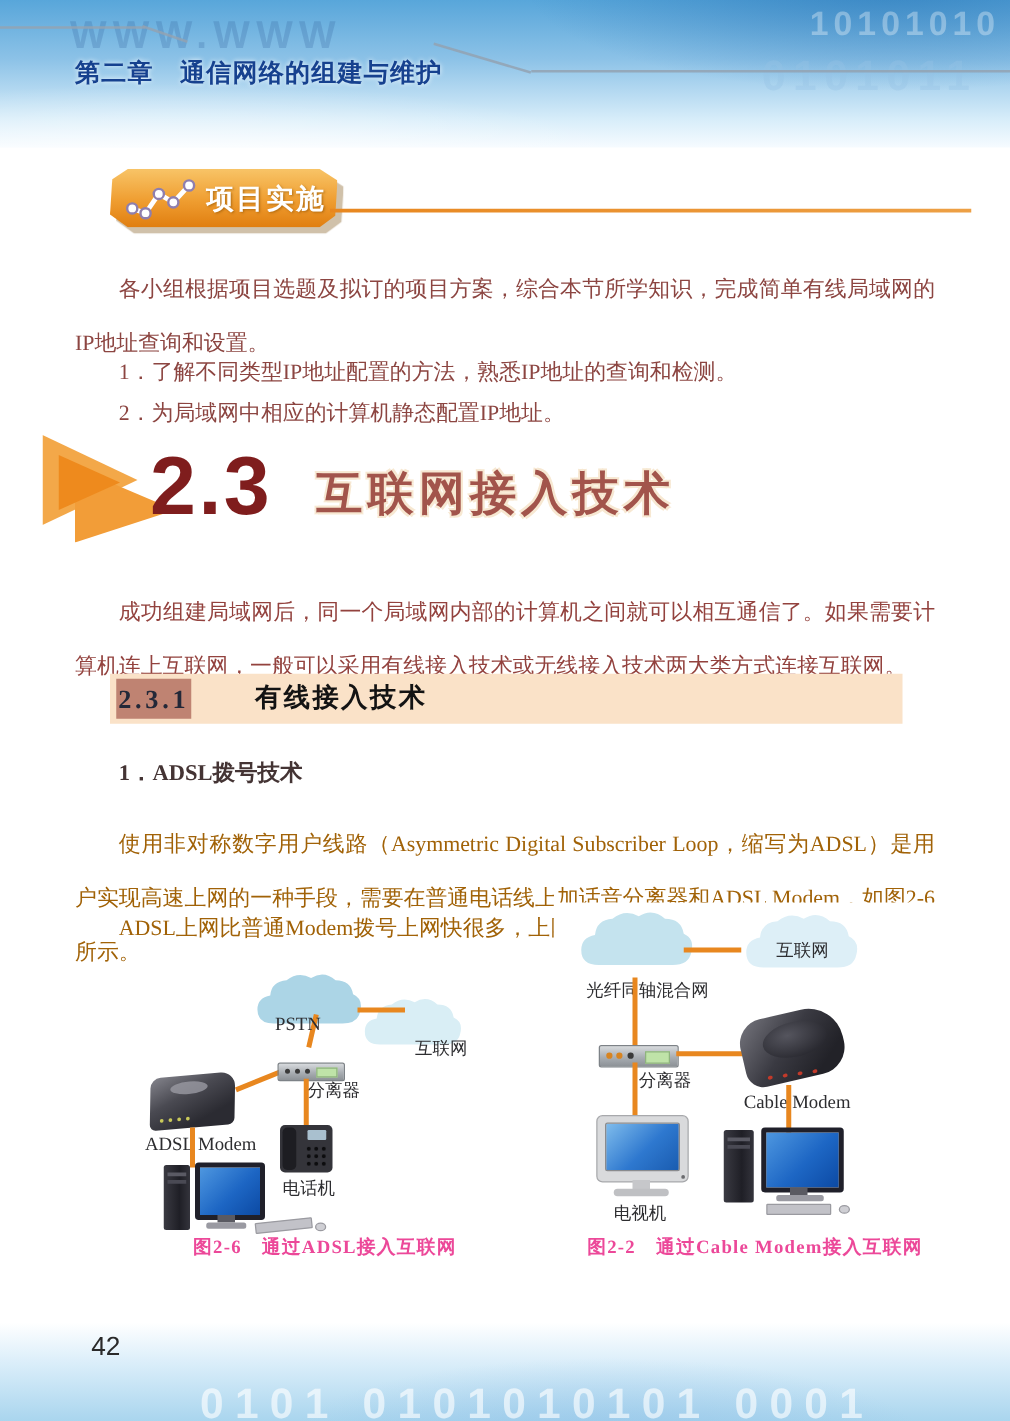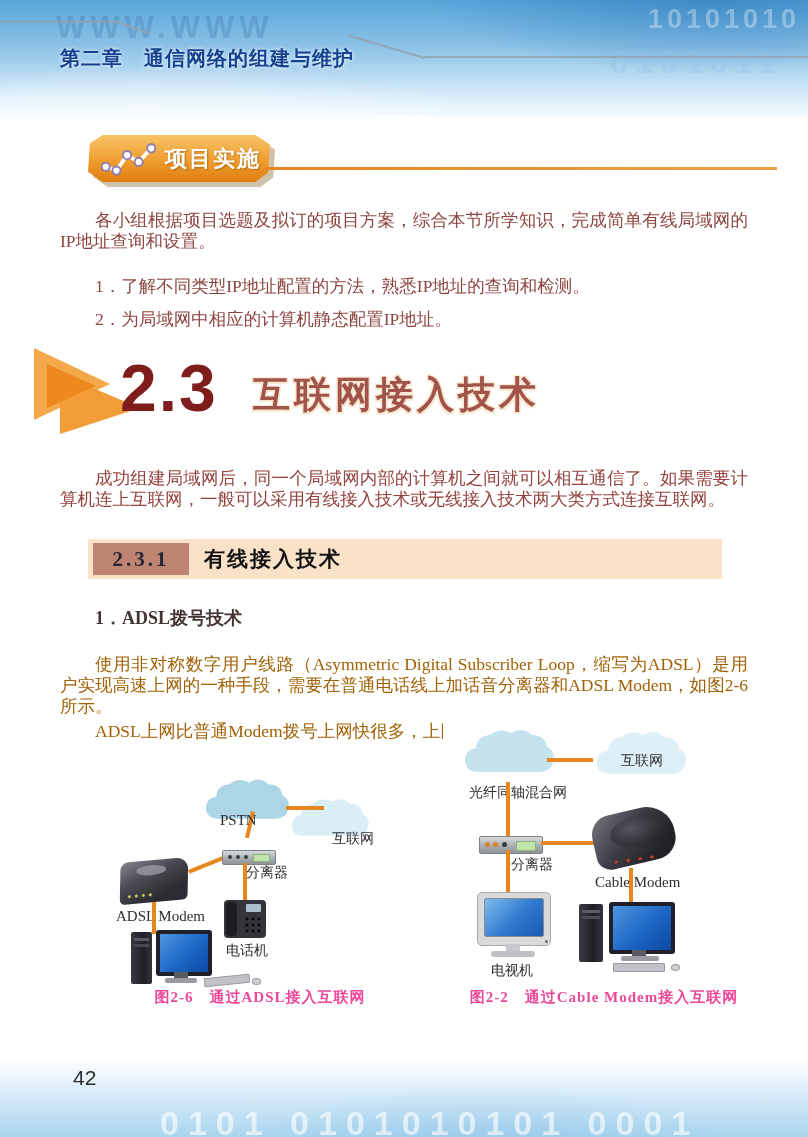--- a/index.html
+++ b/index.html
@@ -31,21 +31,21 @@
   .badge-wrap{position:absolute;left:88px;top:135px;filter:drop-shadow(5px 5px 0 rgba(150,118,66,.45));}
   .badge{width:182px;height:47px;display:flex;align-items:center;gap:7px;padding-left:12px;box-sizing:border-box;
     background:linear-gradient(180deg,#f8c467 0%,#ef9d30 55%,#e07e10 100%);
     clip-path:polygon(8% 0,92% 0,100% 20%,99% 80%,92% 100%,8% 100%,0 78%,1% 18%);}
   .badge-label{color:#fff;font-family:"Liberation Sans",sans-serif;font-weight:bold;
     font-size:22px;letter-spacing:2px;text-shadow:1px 1px 2px rgba(140,80,0,.6);}
   .badge-rule{position:absolute;left:264px;top:167px;width:513px;height:3px;
     background:linear-gradient(90deg,#e8871f,#eda045);}
 
   
-  .txt{position:absolute;left:60px;width:688px;font-size:17.5px;line-height:21px;
+  .txt{position:absolute;left:60px;width:688px;font-size:17.5px;line-height:43px;
     text-align:justify;color:#8c4541;}
   .indent{text-indent:35px;}
   .p-intro{top:192px;}
   .p-item1{top:258px;}
   .p-item2{top:291px;}
   .p-sec-intro{top:450px;color:#93423e;}
   .p-adsl{color:#a16207;}
   .p-adsl1{top:636px;}
   .p-adsl2{top:703px;}
   .h-adsl{position:absolute;left:95px;top:606px;font-size:18px;font-weight:bold;color:#443434;}
@@ -53,21 +53,21 @@
   
   .tri-icon{position:absolute;left:34px;top:346px;}
   .sec-num{position:absolute;left:120px;top:350px;font-family:"Liberation Sans",sans-serif;
     font-weight:bold;font-size:66px;letter-spacing:2px;color:#7f1d1d;}
   .sec-title{position:absolute;left:253px;top:370px;font-family:"Liberation Sans",sans-serif;
     font-weight:bold;font-size:37px;letter-spacing:4px;color:#a2544b;
     text-shadow:1.5px 1.5px 0 #f7e8d2,-1.5px -1.5px 0 #f7e8d2,1.5px -1.5px 0 #f7e8d2,-1.5px 1.5px 0 #f7e8d2;}
 
   
   .sub-banner{position:absolute;left:88px;top:539px;width:634px;height:40px;background:#fae2c8;}
-  .sub-num-box{position:absolute;left:5px;top:4px;width:96px;height:32px;background:#bf8372;
+  .sub-num-box{position:absolute;left:5px;top:4px;width:60px;height:32px;background:#bf8372;
     display:flex;align-items:center;justify-content:center;}
   .sub-num{font-weight:bold;font-size:21px;letter-spacing:3px;color:#232838;}
   .sub-title{position:absolute;left:116px;top:0;line-height:40px;font-family:"Liberation Sans",sans-serif;
     font-weight:bold;font-size:21px;letter-spacing:2px;color:#131313;}
 
   
   .fig{position:absolute;background:#fff;}
   .fig-adsl{left:100px;top:768px;width:320px;height:218px;}
   .fig-cable{left:443px;top:722px;width:322px;height:264px;}
   .caption{position:absolute;width:322px;top:988px;text-align:center;font-weight:bold;

